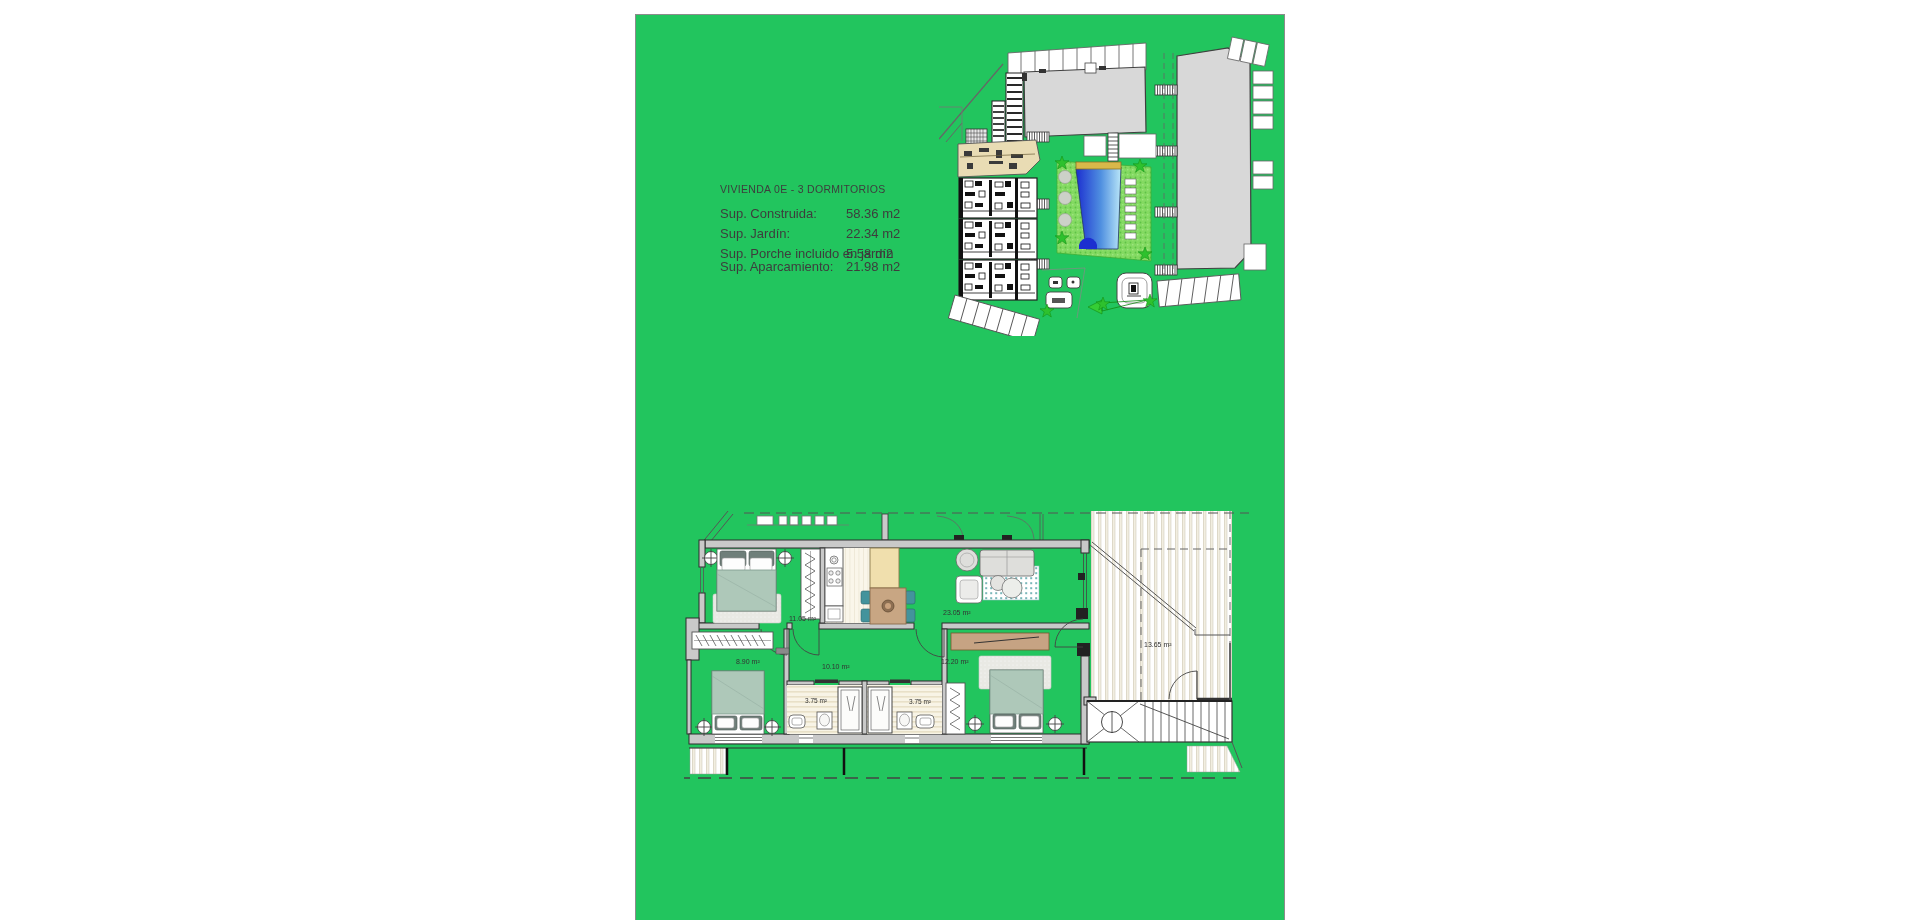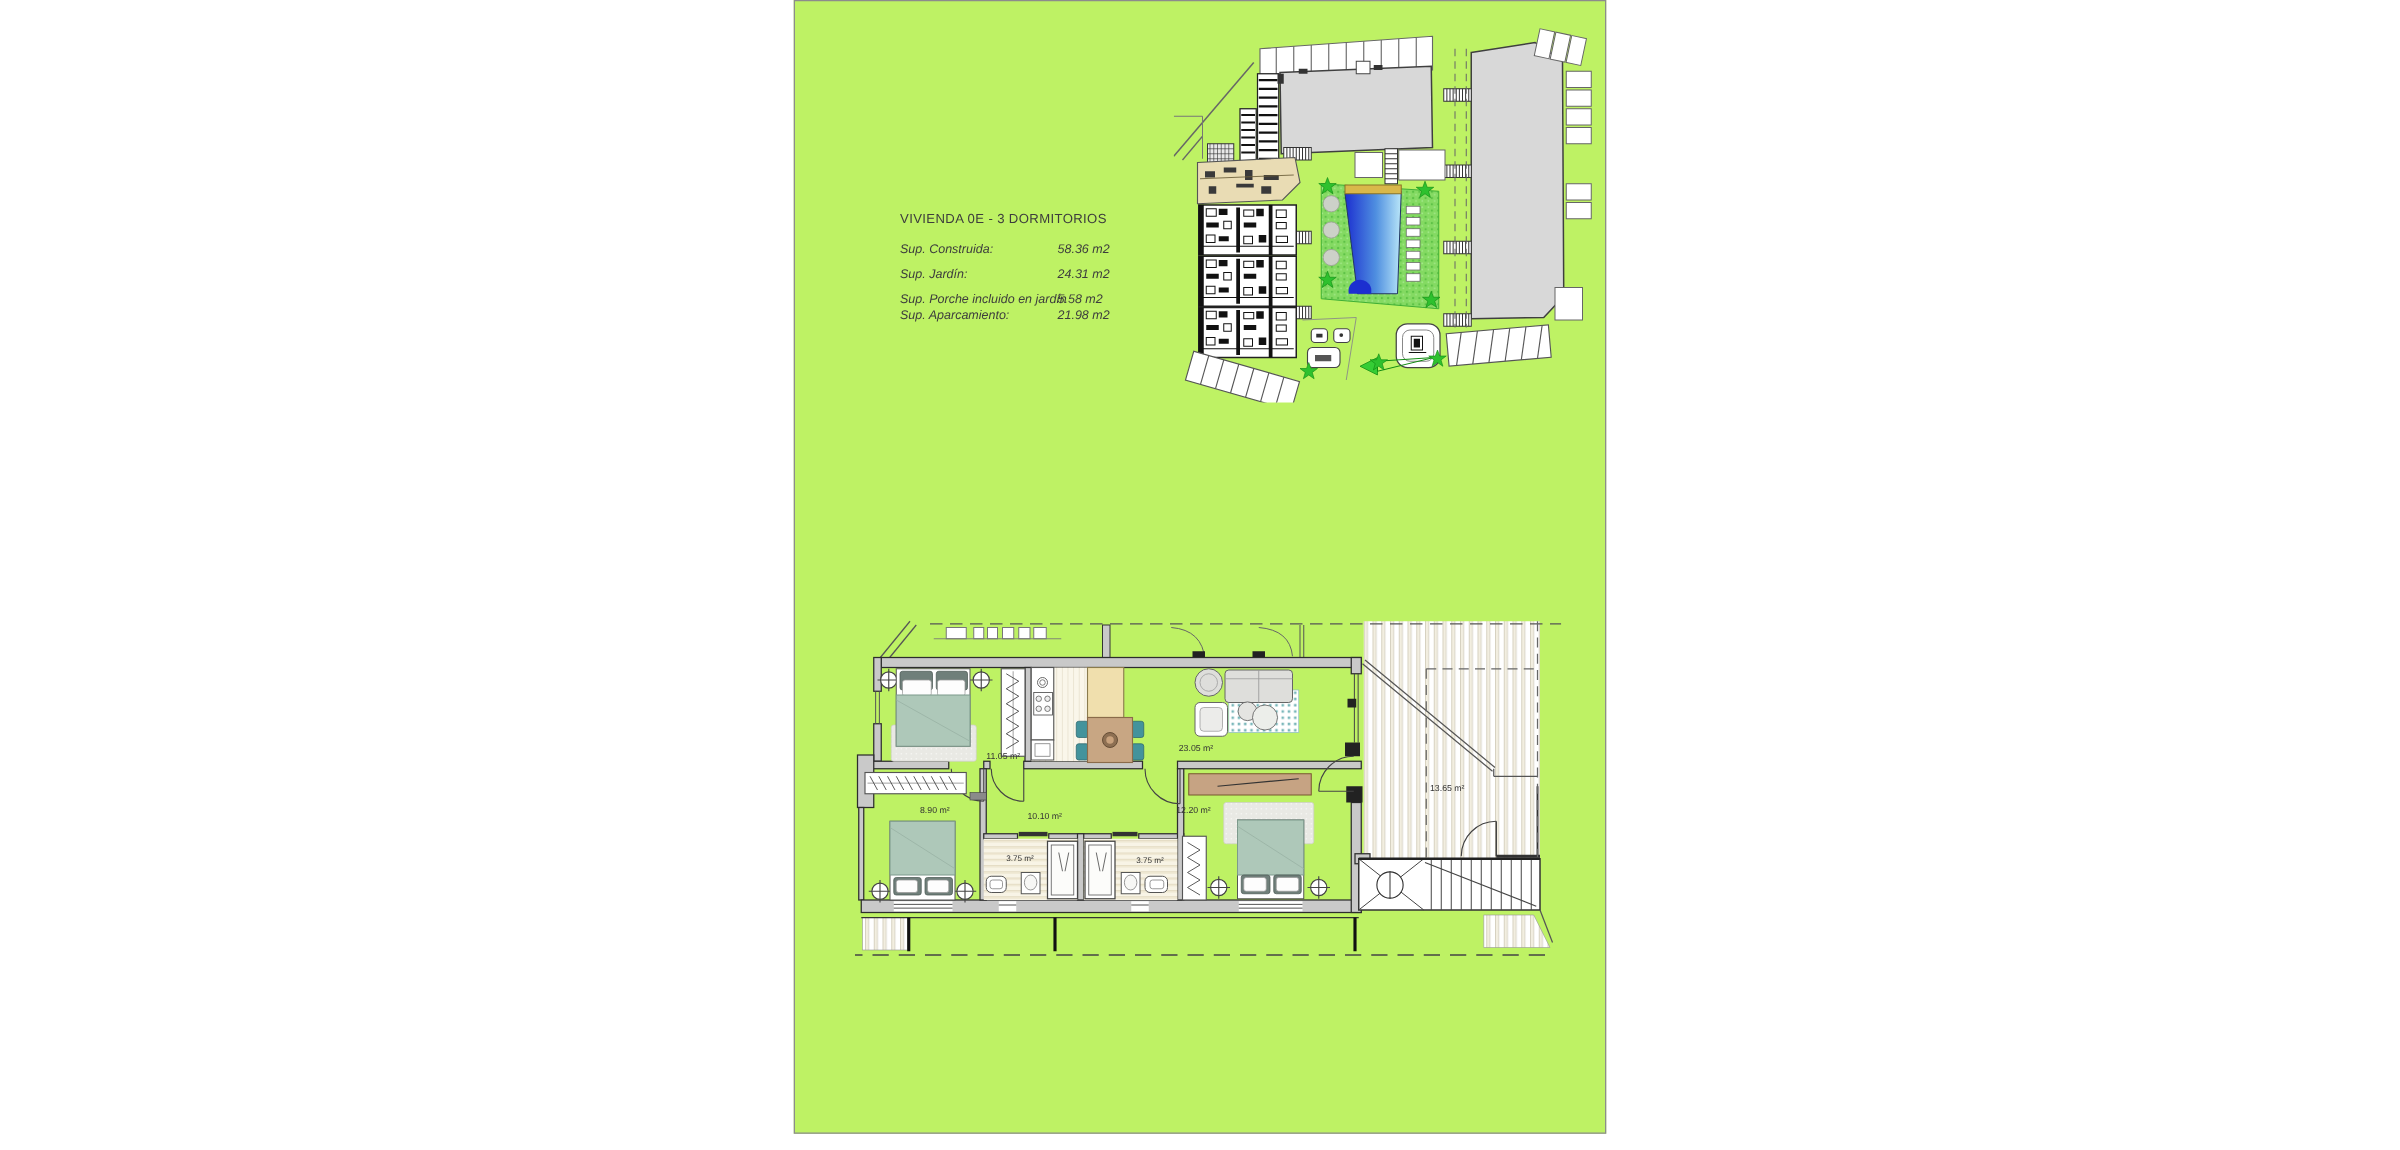--- a/index.html
+++ b/index.html
@@ -1,43 +1,43 @@
 <!DOCTYPE html>
 <html><head>
 <meta charset="utf-8">
 <style>
   html,body{margin:0;padding:0;background:#ffffff;}
   .canvas{position:relative;width:1920px;height:920px;background:#ffffff;overflow:hidden;
           font-family:"Liberation Sans",sans-serif;}
-  .page{position:absolute;left:635px;top:0;width:648px;height:905px;background:#bef264;
+  .page{position:absolute;left:635px;top:14px;width:648px;height:905px;background:#22c55e;
         border:1px solid #8c8c8c;}
   .legend{position:absolute;left:84px;top:168px;width:240px;color:#3d3d3d;}
   .legend-title{font-size:10.5px;letter-spacing:.3px;margin:0 0 12px 0;white-space:nowrap;}
-  .lrow{position:relative;font-size:10px;line-height:13px;white-space:nowrap;font-style:italic;}
+  .lrow{position:relative;font-size:13px;line-height:13px;white-space:nowrap;}
   .lrow.gap{margin-bottom:7px;}
   .lvalue{position:absolute;left:126px;}
   .siteplan{position:absolute;left:303px;top:16px;}
   .floorplan{position:absolute;left:48px;top:484px;}
   svg text{font-family:"Liberation Sans",sans-serif;}
 </style>
 </head>
 <body>
 
 <div class="canvas">
   <div class="page">
 
     <div class="legend">
       <div class="legend-title">VIVIENDA  0E - 3 DORMITORIOS</div>
       <div class="lrow gap">
         <span class="llabel">Sup. Construida:</span>
         <span class="lvalue">58.36 m2</span>
       </div>
       <div class="lrow gap">
         <span class="llabel">Sup. Jardín:</span>
-        <span class="lvalue">24.31 m2</span>
+        <span class="lvalue">22.34 m2</span>
       </div>
       <div class="lrow">
         <span class="llabel">Sup. Porche incluido en jardín</span>
         <span class="lvalue">5.58 m2</span>
       </div>
       <div class="lrow">
         <span class="llabel">Sup. Aparcamiento:</span>
         <span class="lvalue">21.98 m2</span>
       </div>
     </div>

